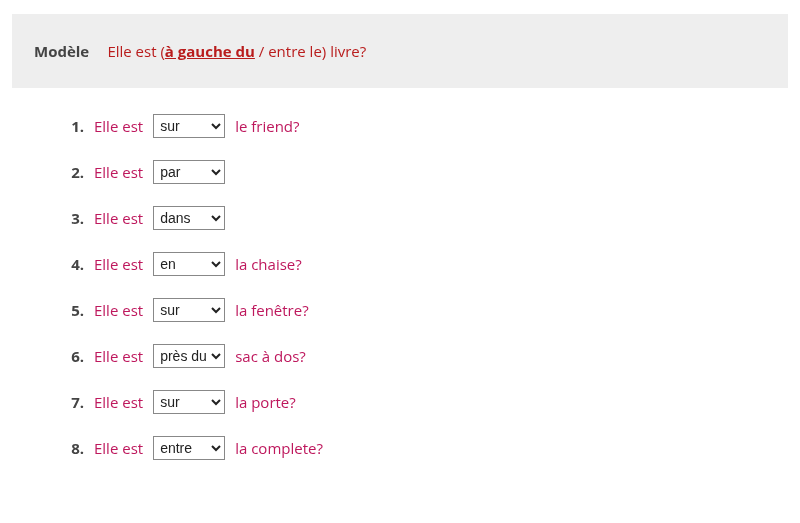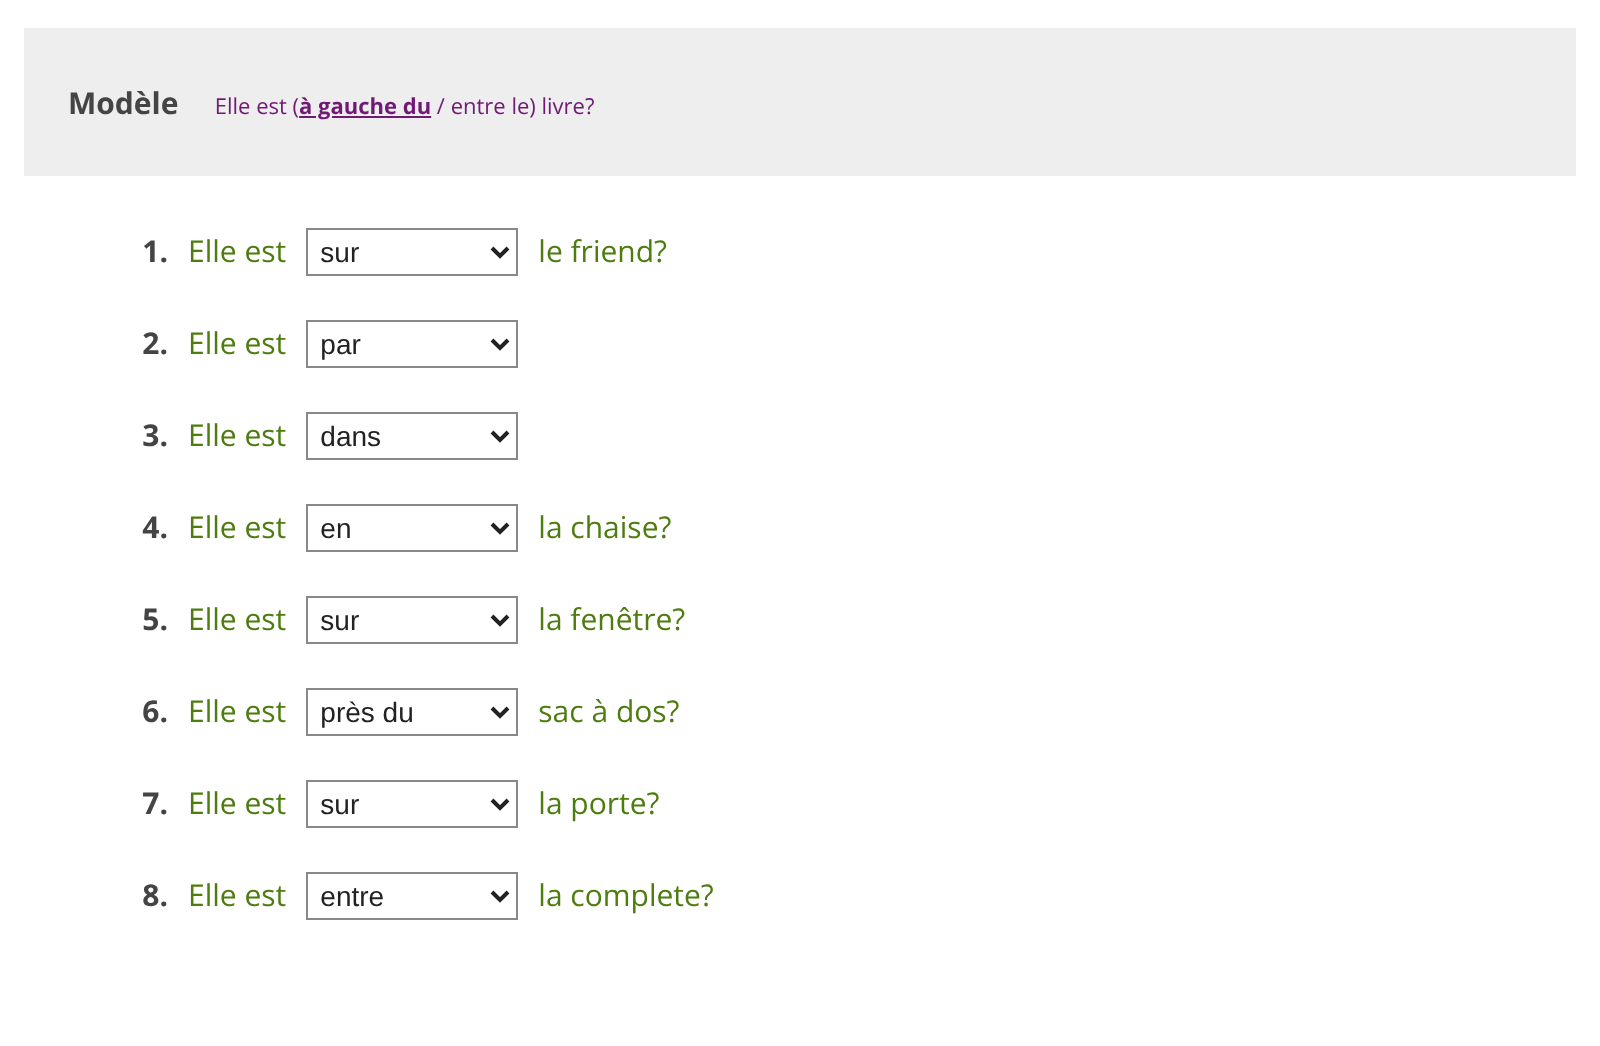--- a/index.html
+++ b/index.html
@@ -25,22 +25,22 @@
     margin-bottom: 26px;
   }
   .model-label {
     font-weight: 700;
     color: #444;
     font-size: 15px;
     margin-right: 14px;
     text-align: right;
   }
   .model-text {
-    color: #701a75;
-    font-size: 11px;
+    color: #b91c1c;
+    font-size: 15px;
   }
   .model-text .underline {
     text-decoration: underline;
     font-weight: 700;
   }
   ol.questions {
     list-style: none;
     padding: 0 0 0 56px;
     margin: 0;
   }
@@ -52,24 +52,24 @@
     color: #555;
     font-size: 15px;
   }
   .qnum {
     font-weight: 700;
     color: #444;
     min-width: 16px;
     text-align: right;
   }
   .stem, .tail {
-    color: #4d7c0f;
+    color: #be185d;
   }
   select.prep {
-    width: 106px;
+    width: 72px;
     height: 24px;
     border: 1px solid #888;
     background: #fff;
     font-size: 14px;
     color: #222;
     padding: 0 2px;
   }
 </style>
 </head>
 <body>

